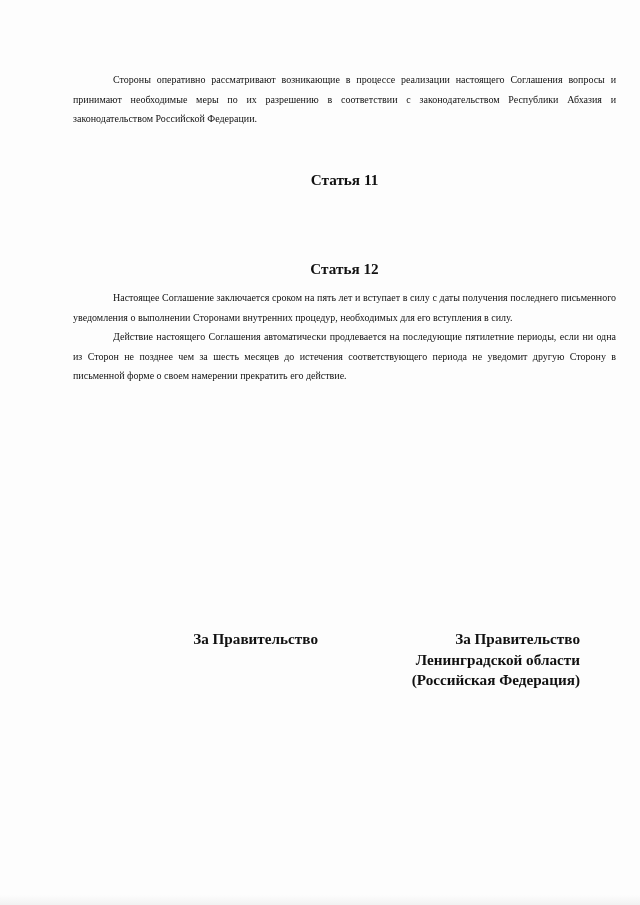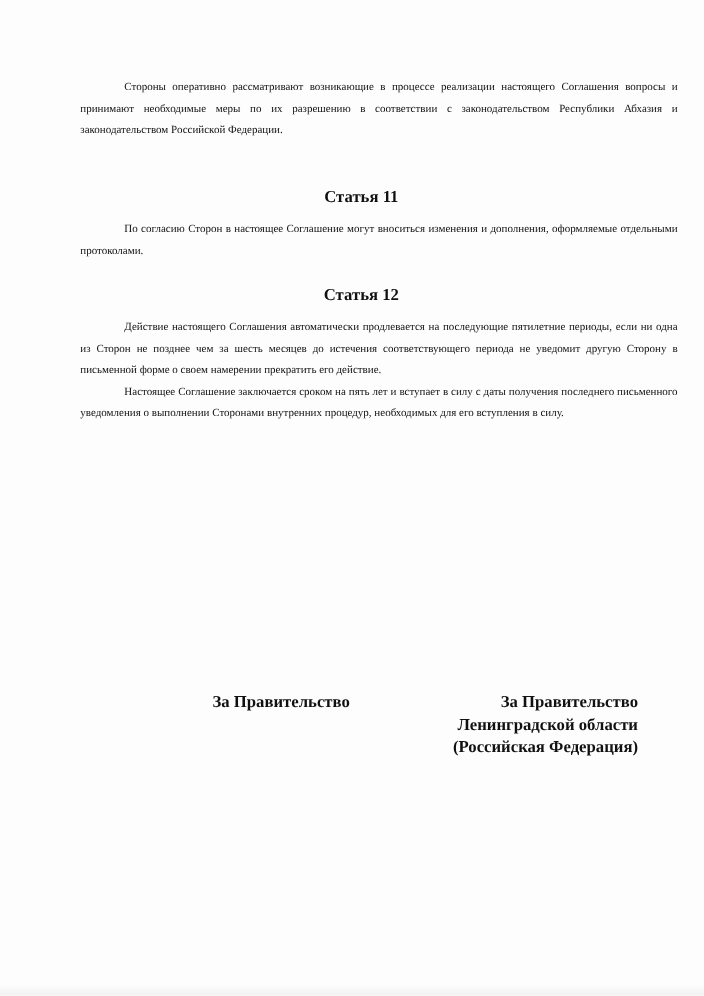--- a/index.html
+++ b/index.html
@@ -2,45 +2,42 @@
 <html><head>
 <meta charset="utf-8">
 <style>
   html, body { margin: 0; padding: 0; background: #ffffff; }
   body { width: 640px; height: 905px; position: relative; overflow: hidden;
          font-family: "Liberation Serif", "DejaVu Serif", serif; color: #111111; }
   .page { position: absolute; left: 0; top: 0; width: 640px; height: 905px; background: #fdfdfd; }
   .text { position: absolute; left: 73px; width: 543px; font-size: 10px; line-height: 19.6px; }
   .p { text-align: justify; text-indent: 40px; margin: 0; }
   .last-justify { text-align-last: justify; }
-  .heading { position: absolute; left: 57px; width: 543px; text-align: center;
+  .heading { position: absolute; left: 73px; width: 543px; text-align: center;
              font-weight: bold; font-size: 15.2px; line-height: 19.6px; }
   .sig { position: absolute; text-align: right; font-weight: bold; font-size: 15.2px; line-height: 20.5px; }
   .blank { display: inline-block; border-bottom: 1px solid #111; height: 12px; vertical-align: baseline; }
   .scan-edge { position: absolute; left: 0; bottom: 0; width: 640px; height: 10px;
                background: linear-gradient(to bottom, rgba(255,255,255,0), rgba(230,230,230,0.5)); }
 </style>
 </head>
 <body>
 
 <div class="page">
 
   <div class="text" style="top:70px;">
     <p class="p">Стороны оперативно рассматривают возникающие в процессе реализации настоящего Соглашения вопросы и принимают необходимые меры по их разрешению в соответствии с законодательством Республики Абхазия и законодательством Российской Федерации.</p>
   </div>
 
   <div class="heading" style="top:170px;">Статья 11</div>
-  <div class="text" style="top:199px;">
-    <p class="p">По согласию Сторон в настоящее Соглашение могут вноситься изменения и дополнения, оформляемые отдельными протоколами.</p>
-  </div>
 
   <div class="heading" style="top:259px;">Статья 12</div>
   <div class="text" style="top:288px;">
+    <p class="p">Настоящее Соглашение заключается сроком на пять лет и вступает в силу с даты получения последнего письменного уведомления о выполнении Сторонами внутренних процедур, необходимых для его вступления в силу.</p>
     <p class="p">Действие настоящего Соглашения автоматически продлевается на последующие пятилетние периоды, если ни одна из Сторон не позднее чем за шесть месяцев до истечения соответствующего периода не уведомит другую Сторону в письменной форме о своем намерении прекратить его действие.</p>
-    <p class="p">Настоящее Соглашение заключается сроком на пять лет и вступает в силу с даты получения последнего письменного уведомления о выполнении Сторонами внутренних процедур, необходимых для его вступления в силу.</p>
   </div>
 
   <div class="text" style="top:509px;">
   </div>
 
   <div class="sig" style="left:118px; width:200px; top:629px;">
     <div>За Правительство</div>
   </div>
 
   <div class="sig" style="left:370px; width:210px; top:629px;">

